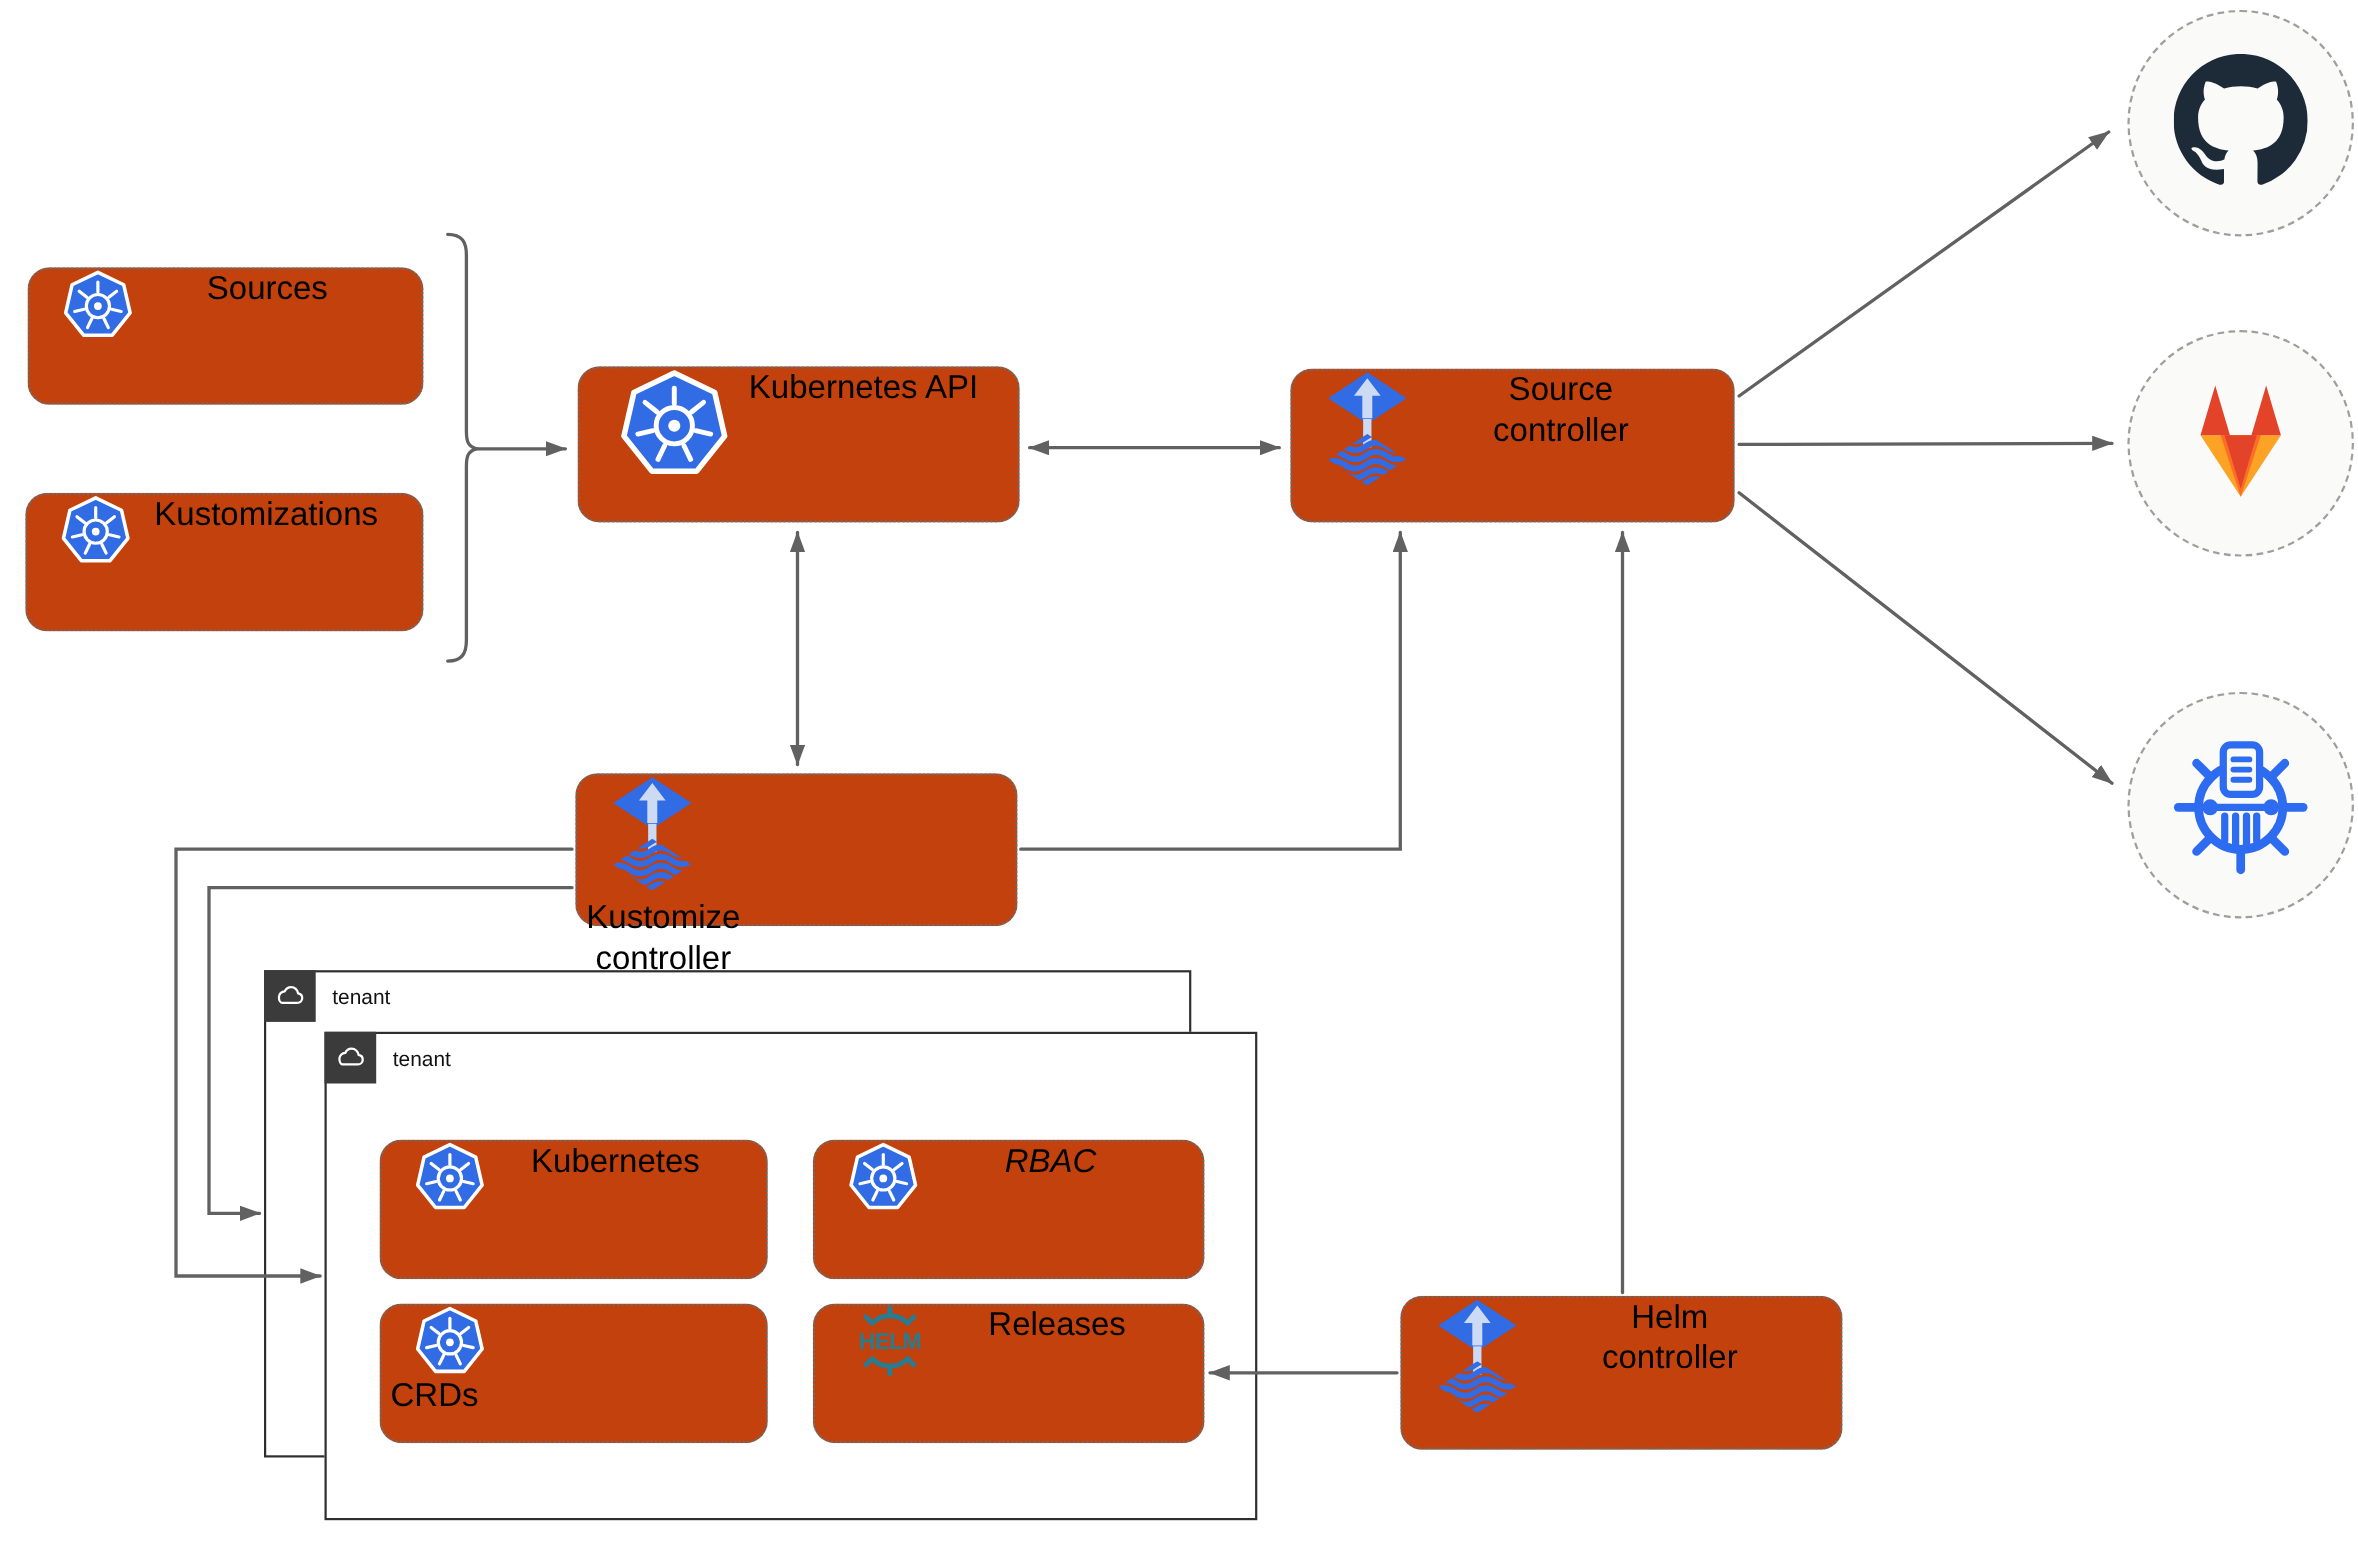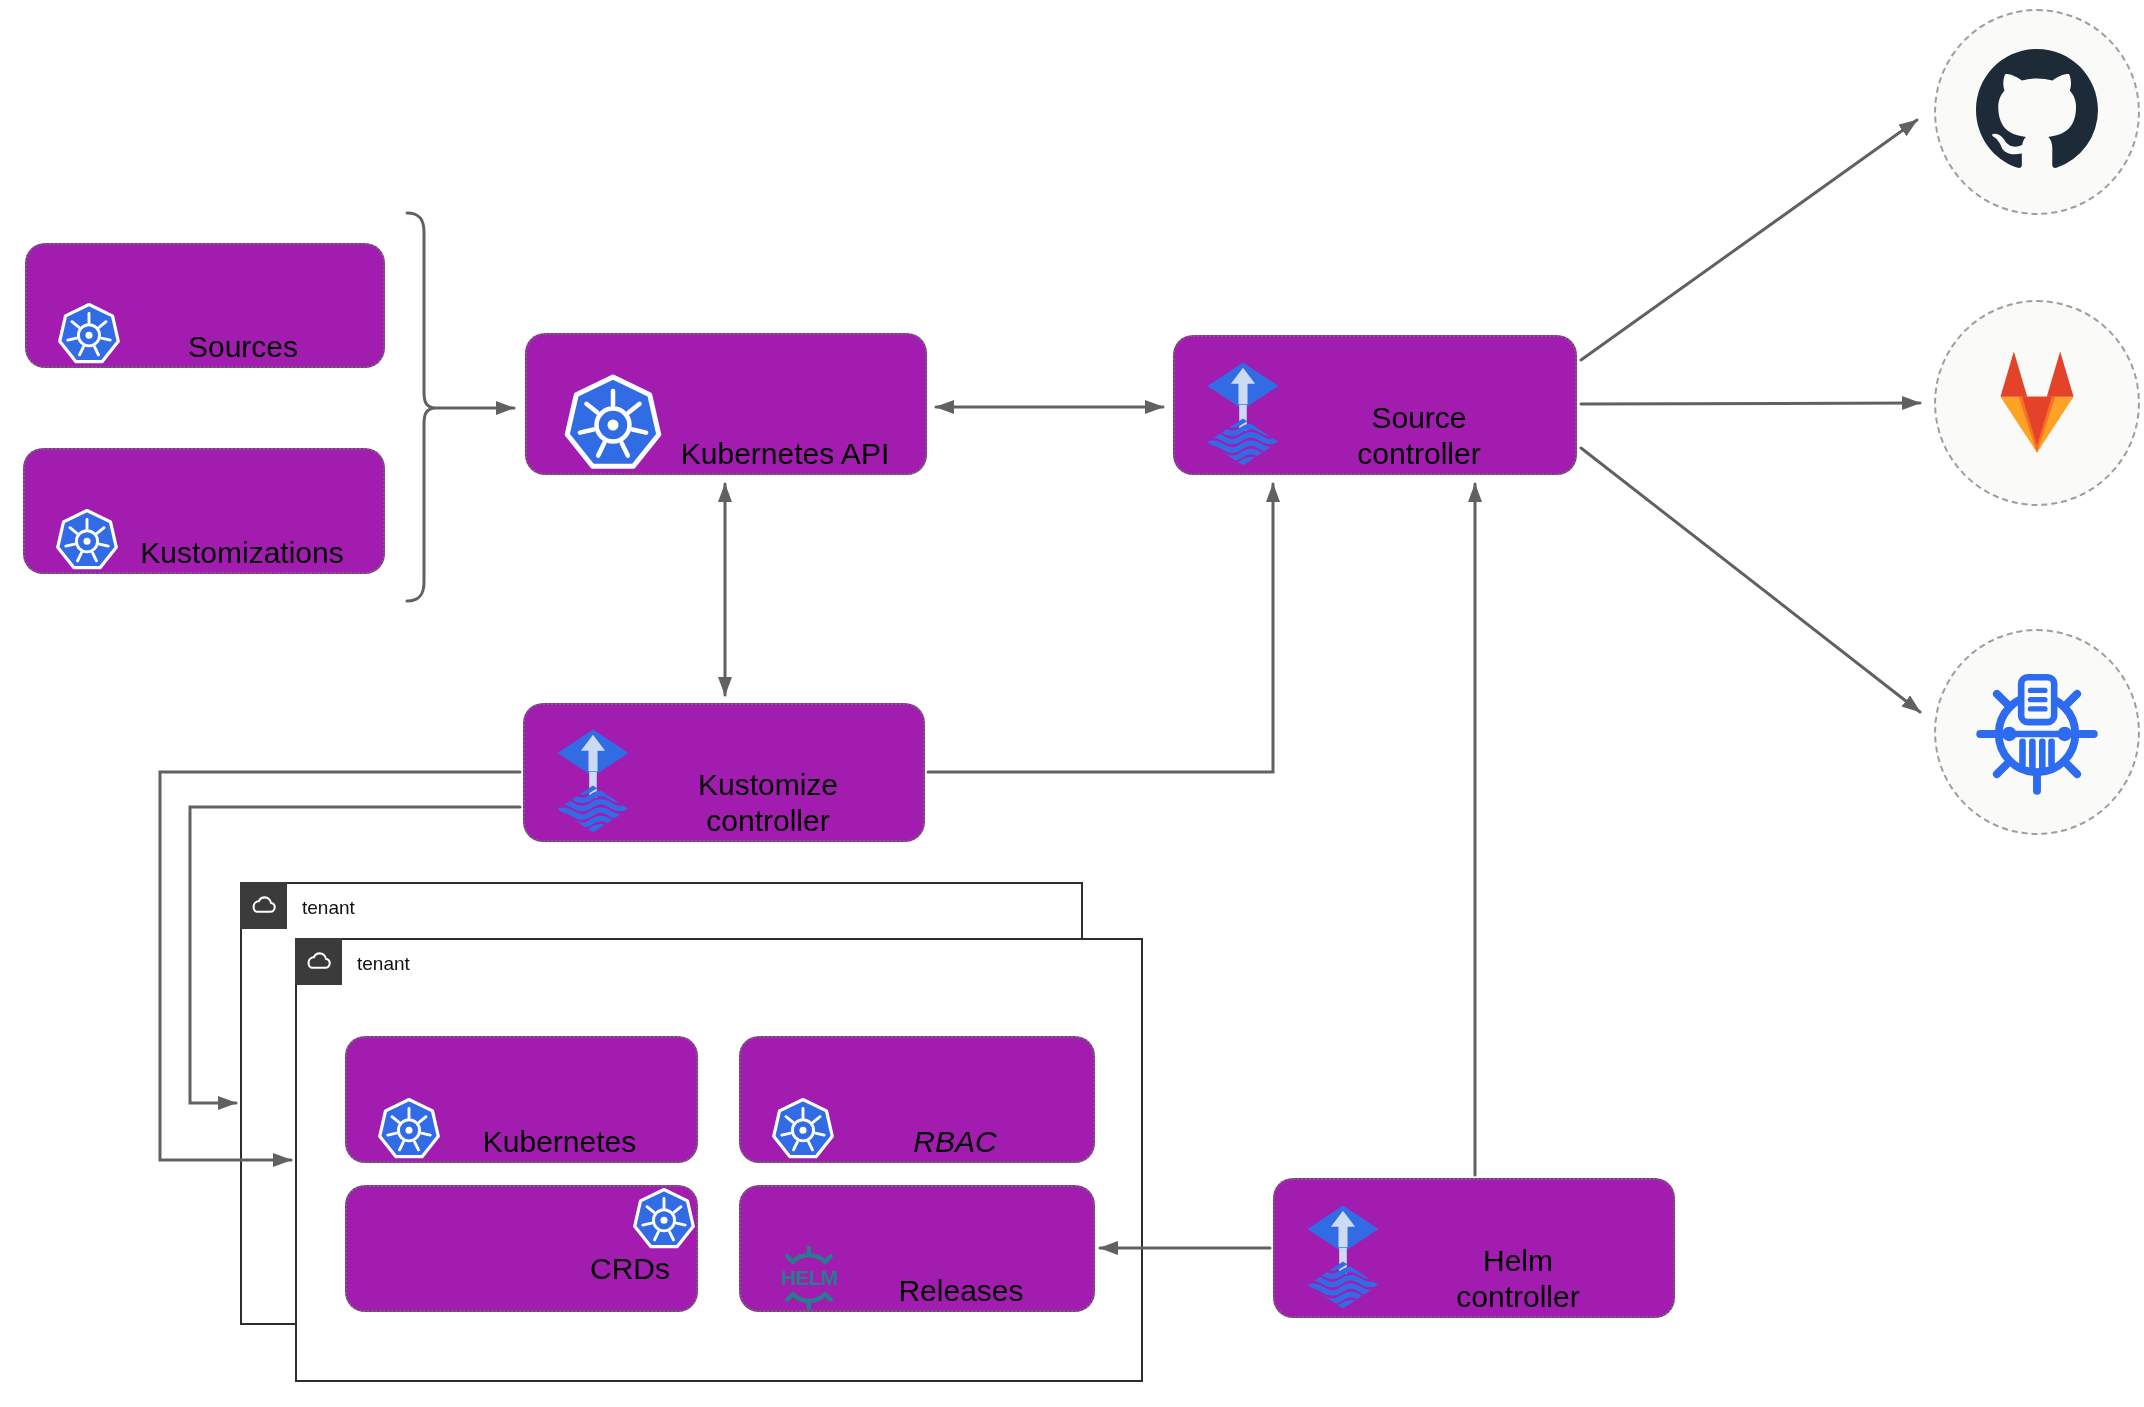--- a/index.html
+++ b/index.html
@@ -3,22 +3,22 @@
 <meta charset="utf-8">
 <style>
   html,body { margin:0; padding:0; background:#ffffff; }
   #canvas {
     position:relative; width:2144px; height:1407px; background:#ffffff;
     font-family:"Liberation Sans", sans-serif; overflow:hidden;
   }
   
   .node {
     position:absolute; box-sizing:border-box;
-    background:#a21caf; border:2.5px dotted #6b6b6b; border-radius:20px;
-    display:flex; align-items:flex-end;
+    background:#c2410c; border:2.5px dotted #6b6b6b; border-radius:20px;
+    display:flex; align-items:flex-start;
   }
   .node .icon { flex:0 0 auto; margin-left:30px; display:flex; align-items:center; }
   .node .label {
     flex:1 1 auto; text-align:center; color:#000; font-size:30px;
     line-height:1.22; white-space:pre-line; padding:0 26px 0 8px;
   }
   
   .tenant {
     position:absolute; box-sizing:border-box; background:#ffffff;
     border:2.5px solid #2e2e2e;
@@ -228,21 +228,21 @@
   <div class="node" style="left:1173px; top:335px; width:404px; height:140px; z-index:3;">
     <span class="icon">
       <svg width="76" height="112">
           <use href="#sym-flux"></use>
         </svg>
       </span>
     <span class="label">Source
 controller</span>
   </div>
 
-  <div class="node" style="left:523px; top:703px; width:402px; height:139px; z-index:3;">
+  <div class="node" style="left:523px; top:703px; width:402px; height:139px; z-index:3;flex-direction:column;">
     <span class="icon">
       <svg width="76" height="112">
           <use href="#sym-flux"></use>
         </svg>
       </span>
     <span class="label">Kustomize
 controller</span>
   </div>
 
   <div class="node" style="left:1273px; top:1178px; width:402px; height:140px; z-index:3;">

